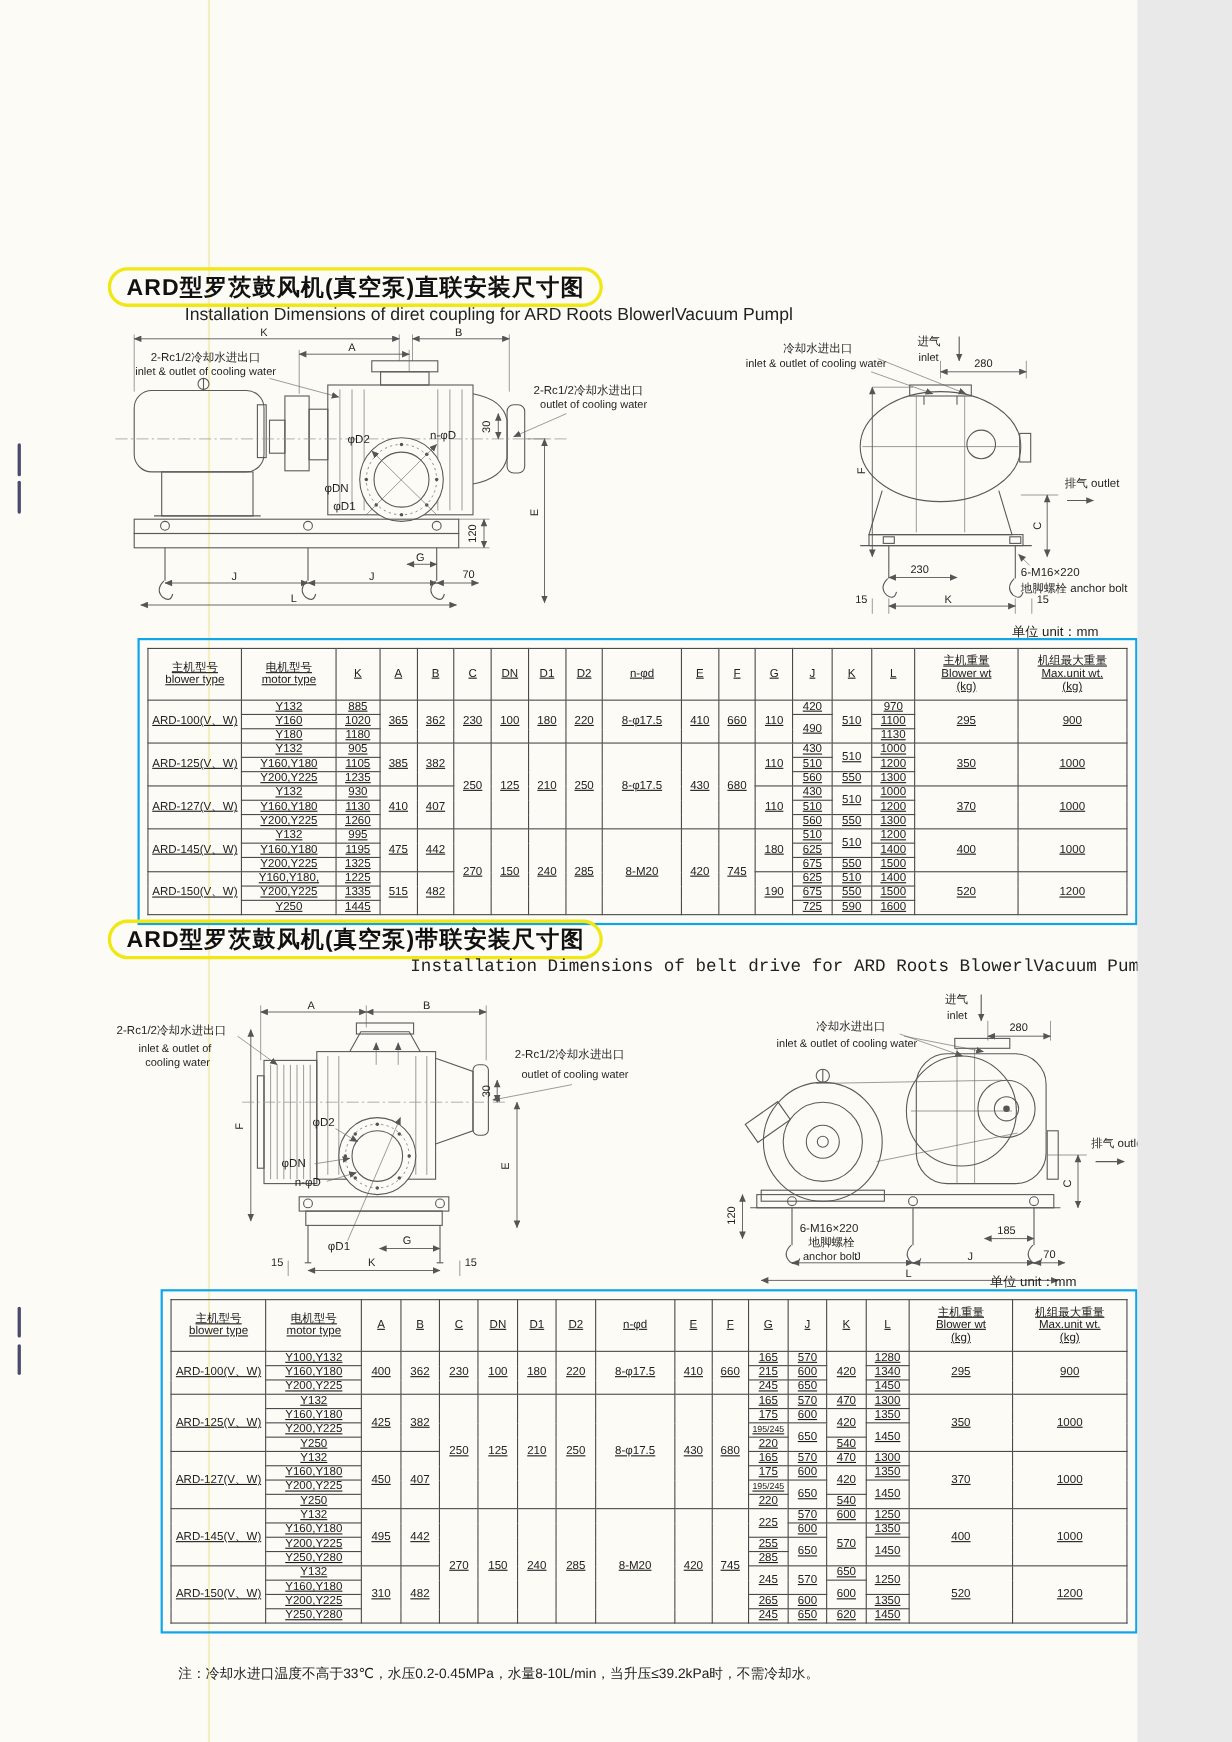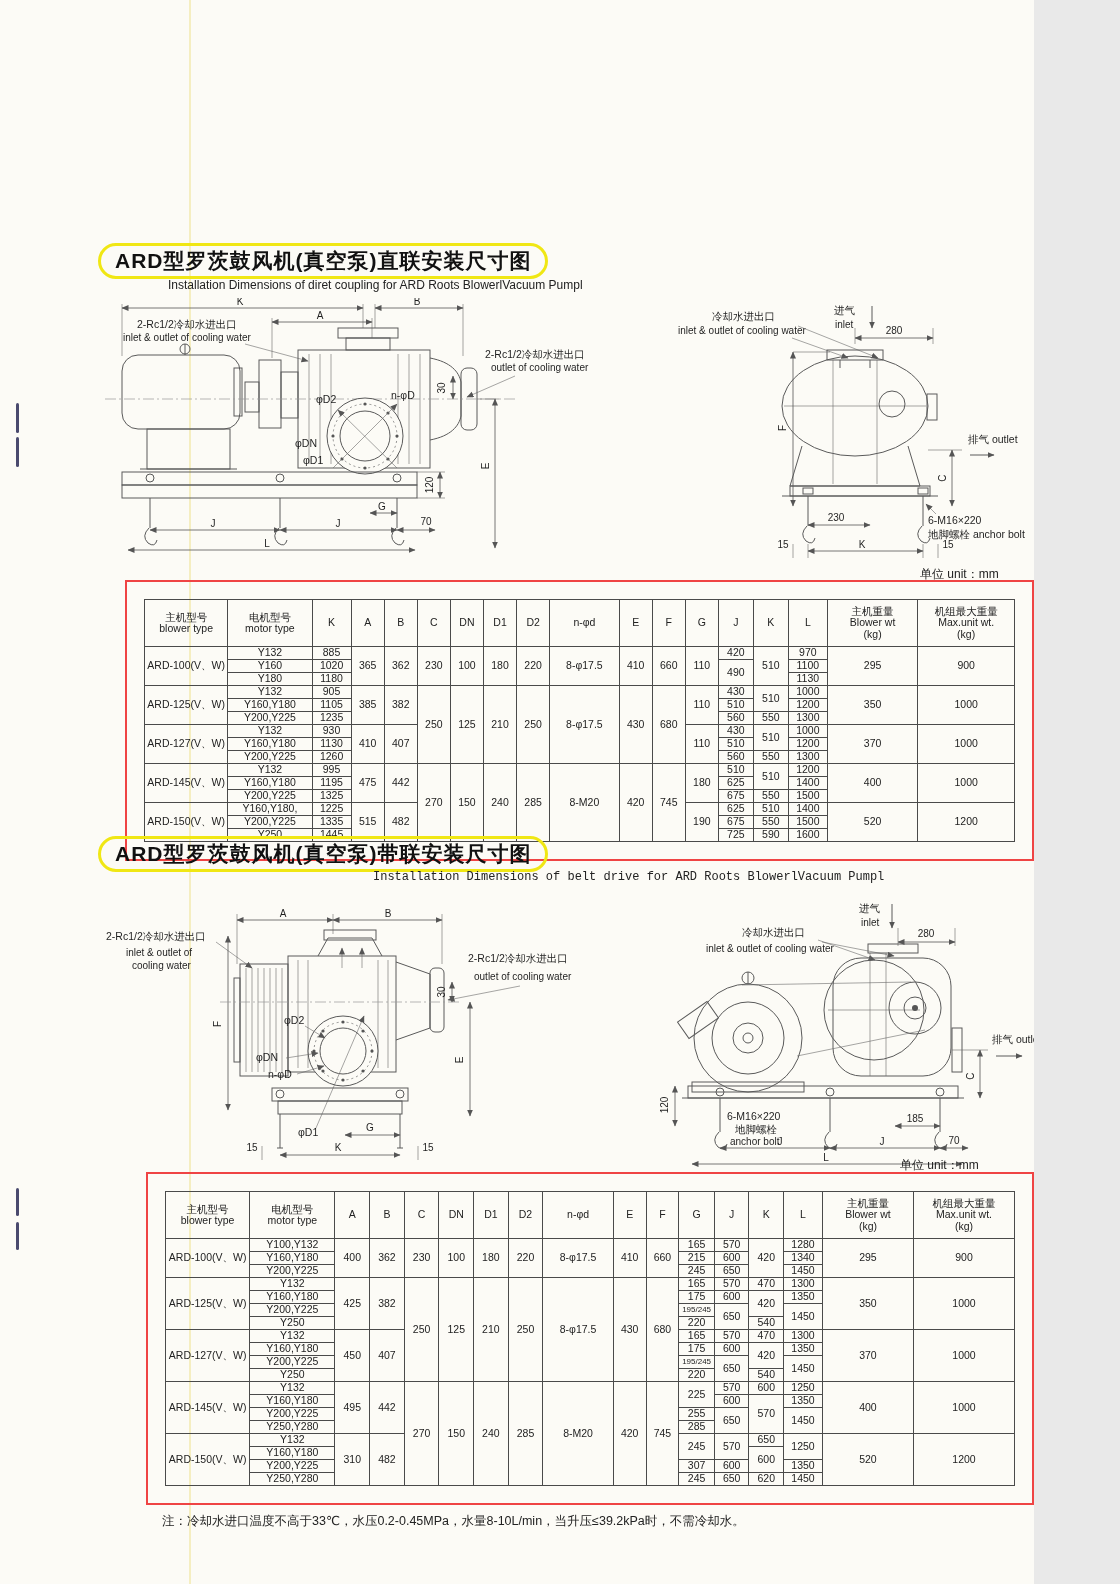--- a/index.html
+++ b/index.html
@@ -4,23 +4,23 @@
 <style>
   html,body { margin:0; padding:0; background:#e9e9e9; }
   .page { position:relative; width:1034px; height:1584px; background:#fcfbf6;
           font-family:"Liberation Sans","DejaVu Sans",sans-serif; color:#1c1c1c; overflow:hidden; }
   .abs { position:absolute; }
   .scanline { position:absolute; top:0; left:189px; width:2px; height:1584px;
               background:rgba(238,228,150,0.55); }
   .edge-mark { position:absolute; left:16px; width:3px; background:#4a4a6e; border-radius:2px; }
   .title-cn { font-size:21px; font-weight:600; letter-spacing:1px; color:#111;
               border:3px solid #f0e714; border-radius:24px; padding:1px 14px; white-space:nowrap; }
-  .title-en { font-size:12px; color:#222; white-space:nowrap; }
+  .title-en { font-size:16px; color:#222; white-space:nowrap; }
   .unit { font-size:12px; color:#222; }
-  .tblwrap { border:2px solid #ef4444; padding:17px; }
+  .tblwrap { border:2px solid #0ea5e9; padding:7px;text-decoration:underline; }
   table { border-collapse:collapse; table-layout:fixed; }
   .dtab td, .dtab th { border:1px solid #4a4a4a; text-align:center; vertical-align:middle;
         font-size:10.5px; line-height:1.08; padding:0; color:#222; overflow:hidden; }
   .dtab thead th { height:46px; font-weight:normal; white-space:pre-line; }
   .dtab tbody td { height:12px; }
   .note { font-size:12.5px; line-height:1.45; color:#222; }
   .note p { margin:12px; }
   svg text { font-family:"Liberation Sans","DejaVu Sans",sans-serif; fill:#1f1f1f; font-size:10px; }
   svg .cn { font-size:10.5px; }
   .ln  { stroke:#5a5a5a; fill:none; stroke-width:1; }
@@ -791,21 +791,21 @@
             <td rowspan="2">1250</td>
             <td rowspan="4">520</td>
             <td rowspan="4">1200</td>
           </tr>
           <tr>
             <td>Y160,Y180</td>
             <td rowspan="2">600</td>
           </tr>
           <tr>
             <td>Y200,Y225</td>
-            <td>307</td>
+            <td>265</td>
             <td>600</td>
             <td>1350</td>
           </tr>
           <tr>
             <td>Y250,Y280</td>
             <td>245</td>
             <td>650</td>
             <td>620</td>
             <td>1450</td>
           </tr>

